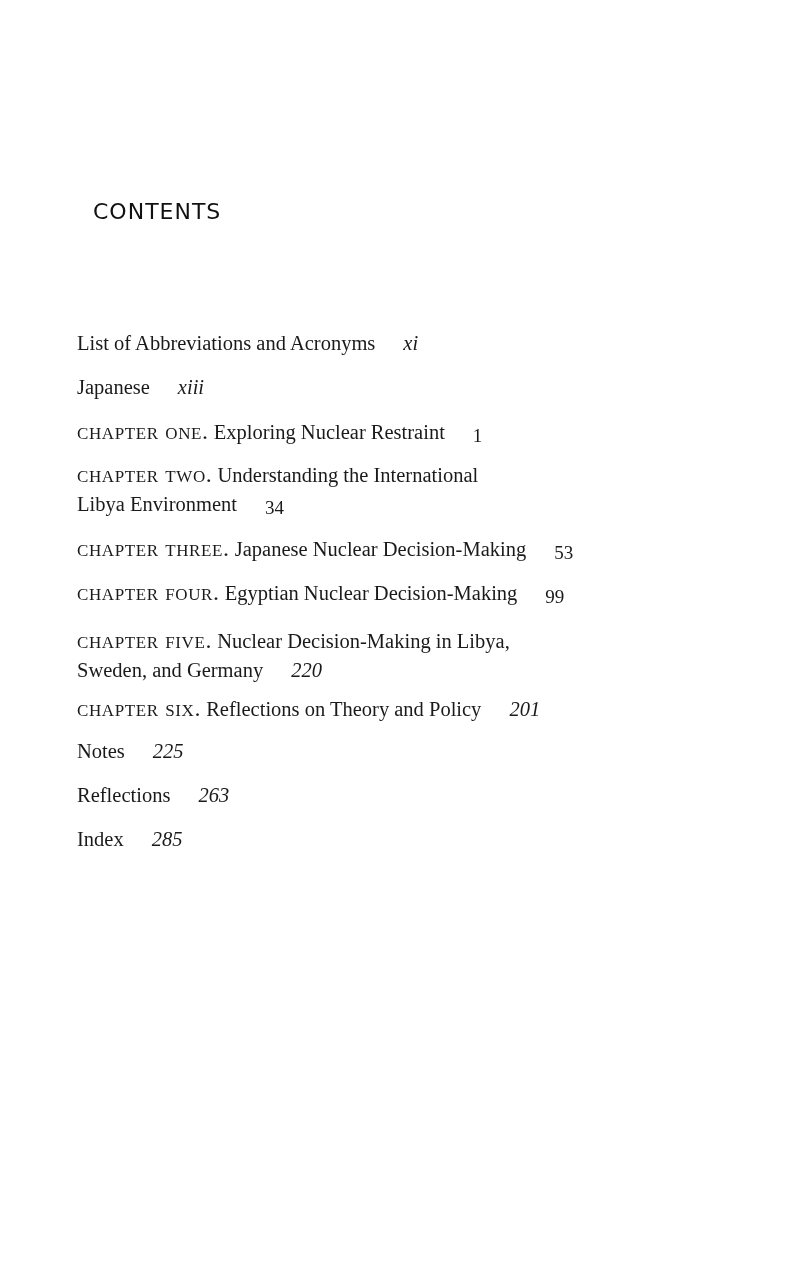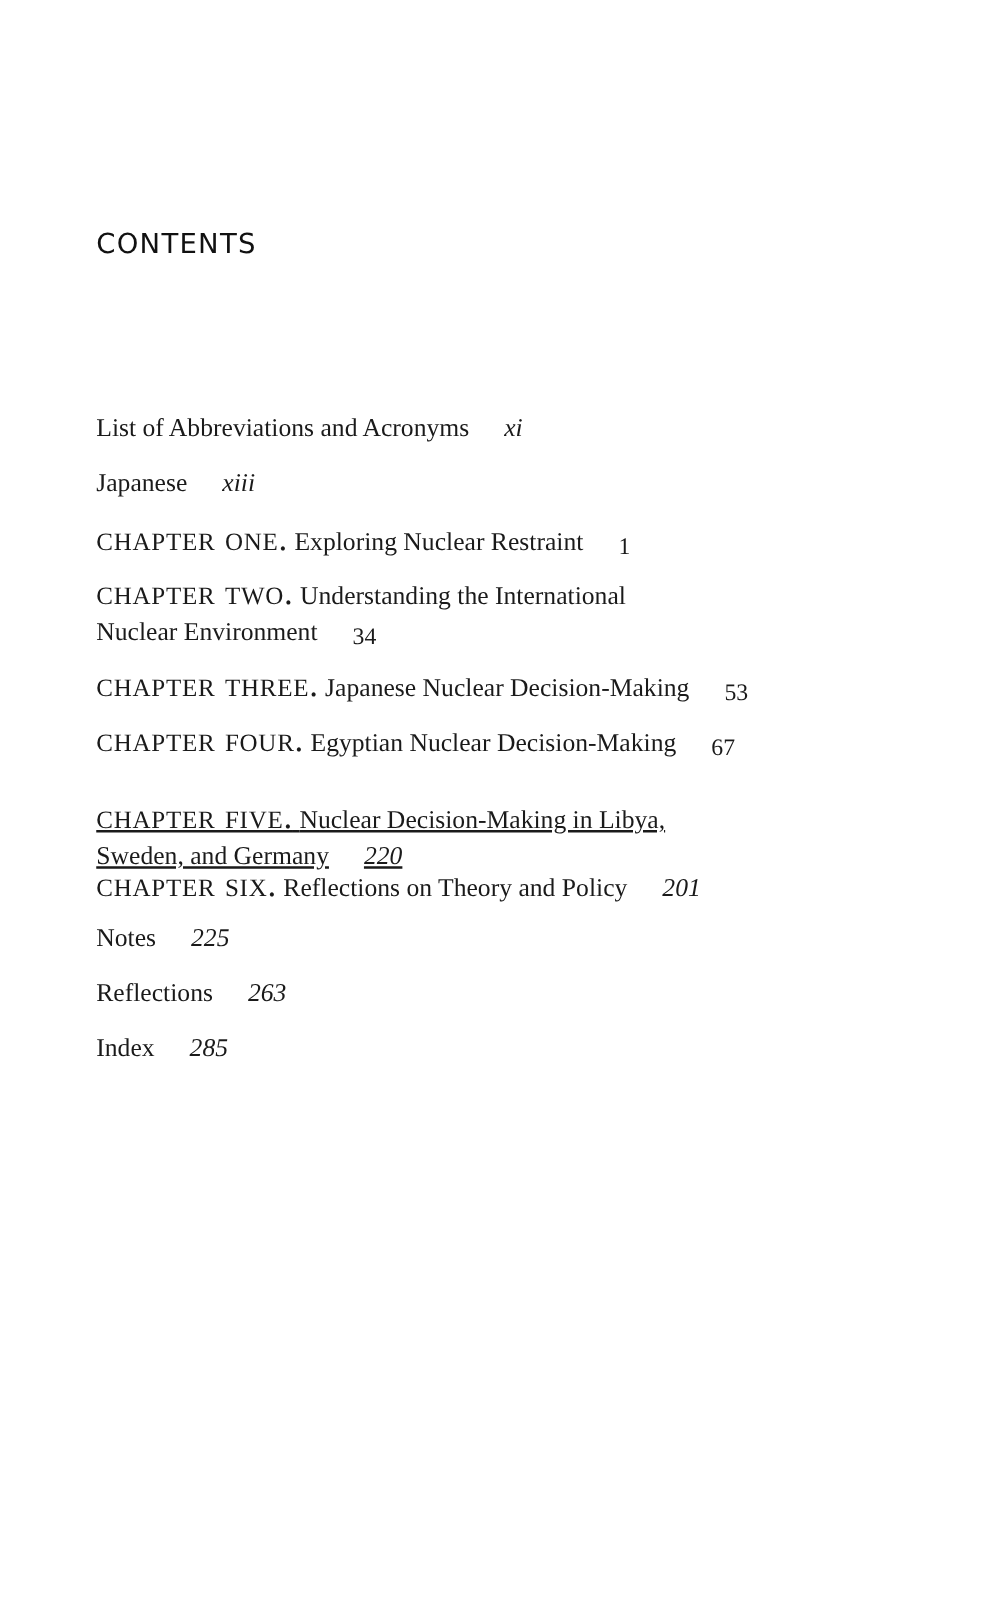--- a/index.html
+++ b/index.html
@@ -17,42 +17,42 @@
     }
     .page-title {
       position: absolute;
       left: 77px;
       top: 181px;
       font-family: "DejaVu Sans", "Liberation Sans", sans-serif;
       font-size: 22px;
       letter-spacing: 1px;
       font-weight: normal;
       color: #111;
-      margin: 0;
+      margin: 16px;
       line-height: 30px;
     }
     .toc {
       position: absolute;
       left: 77px;
       top: 0;
       width: 520px;
     }
     .toc-entry {
       position: absolute;
       left: 0;
       font-size: 20.5px;
       line-height: 29px;
       color: #1a1a1a;
       white-space: nowrap;
     }
     .chapter-label {
       font-variant: small-caps;
       text-transform: lowercase;
       letter-spacing: 0.6px;
-      font-size: 28px;
+      font-size: 24px;
     }
     .page-num {
       font-style: italic;
       margin-left: 28px;
     }
     .page-num.oldstyle {
       font-style: normal;
       font-size: 19px;
       position: relative;
       top: 3px;
@@ -74,34 +74,34 @@
   </div>
 
   <div class="toc-entry" style="top:417px;">
     <span class="chapter-label">CHAPTER ONE.</span>
     <span>Exploring Nuclear Restraint</span><span class="page-num oldstyle">1</span>
   </div>
 
   <div class="toc-entry" style="top:460px;">
     <span class="chapter-label">CHAPTER TWO.</span>
     <span>Understanding the International</span><br>
-    <span>Nuclear Environment</span><span class="page-num oldstyle">34</span>
+    <span>Libya Environment</span><span class="page-num oldstyle">34</span>
   </div>
 
   <div class="toc-entry" style="top:534px;">
     <span class="chapter-label">CHAPTER THREE.</span>
     <span>Japanese Nuclear Decision-Making</span><span class="page-num oldstyle">53</span>
   </div>
 
   <div class="toc-entry" style="top:578px;">
     <span class="chapter-label">CHAPTER FOUR.</span>
-    <span>Egyptian Nuclear Decision-Making</span><span class="page-num oldstyle">67</span>
+    <span>Egyptian Nuclear Decision-Making</span><span class="page-num oldstyle">99</span>
   </div>
 
-  <div class="toc-entry" style="top:639px;text-decoration:underline;">
+  <div class="toc-entry" style="top:626px;">
     <span class="chapter-label">CHAPTER FIVE.</span>
     <span>Nuclear Decision-Making in Libya,</span><br>
     <span>Sweden, and Germany</span><span class="page-num">220</span>
   </div>
 
   <div class="toc-entry" style="top:694px;">
     <span class="chapter-label">CHAPTER SIX.</span>
     <span>Reflections on Theory and Policy</span><span class="page-num">201</span>
   </div>
 

